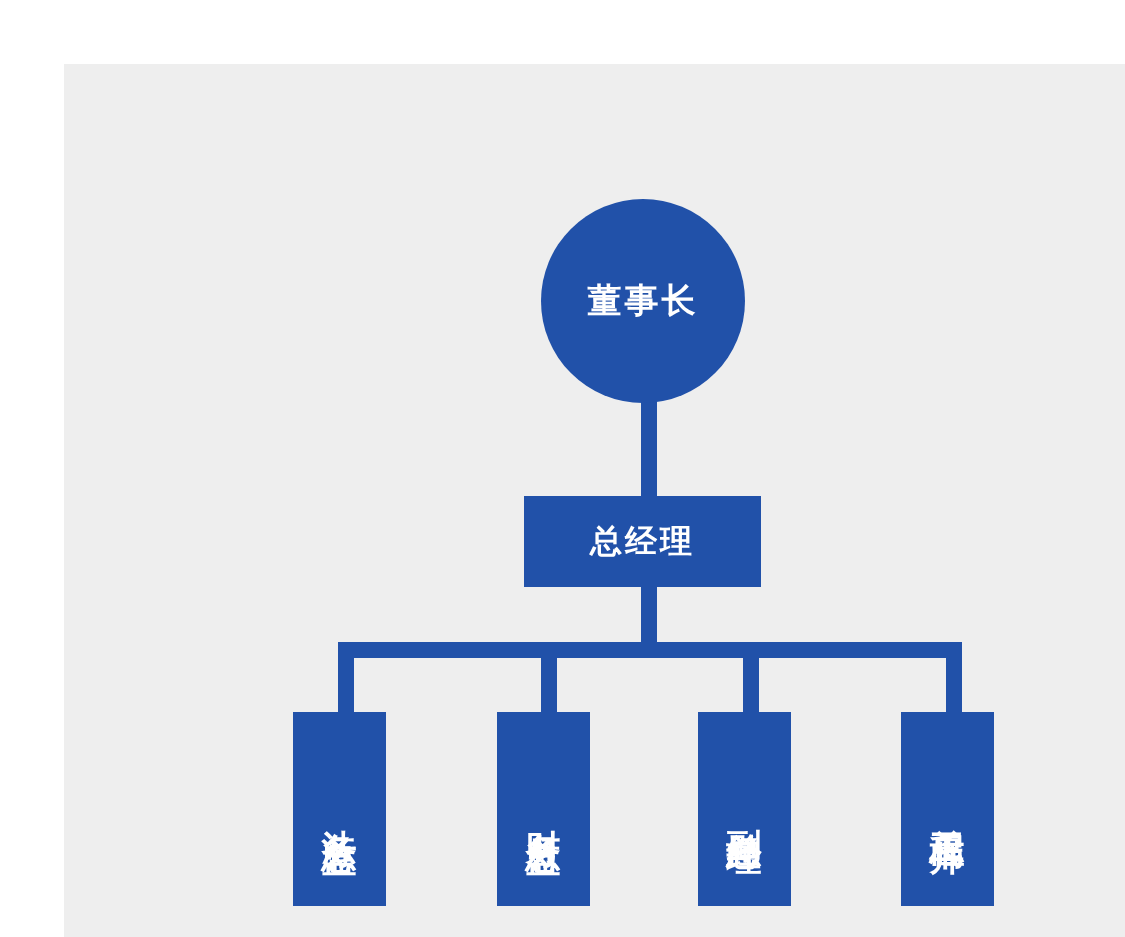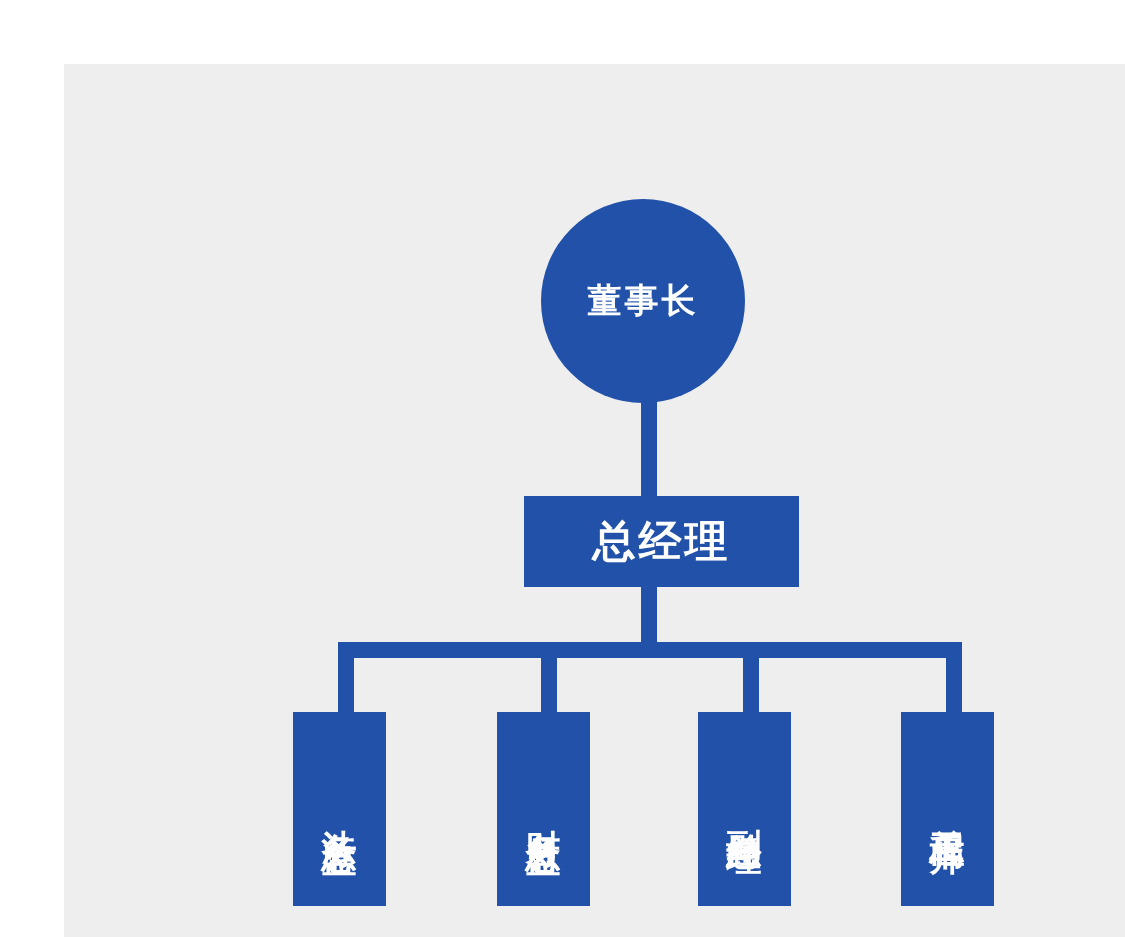--- a/index.html
+++ b/index.html
@@ -30,22 +30,22 @@
   }
   .node-circle {
     left: 461px; top: 119px;
     width: 204px; height: 204px;
     border-radius: 50%;
     font-size: 34px;
     letter-spacing: 3px;
   }
   .node-manager {
     left: 444px; top: 416px;
-    width: 275px; height: 91px;
-    font-size: 43px;
+    width: 237px; height: 91px;
+    font-size: 32px;
     letter-spacing: 3px;
   }
   .node-dept {
     top: 632px;
     width: 93px; height: 194px;
     font-size: 35px;
   }
   .node-dept .vtext {
     writing-mode: vertical-rl;
     text-orientation: upright;

